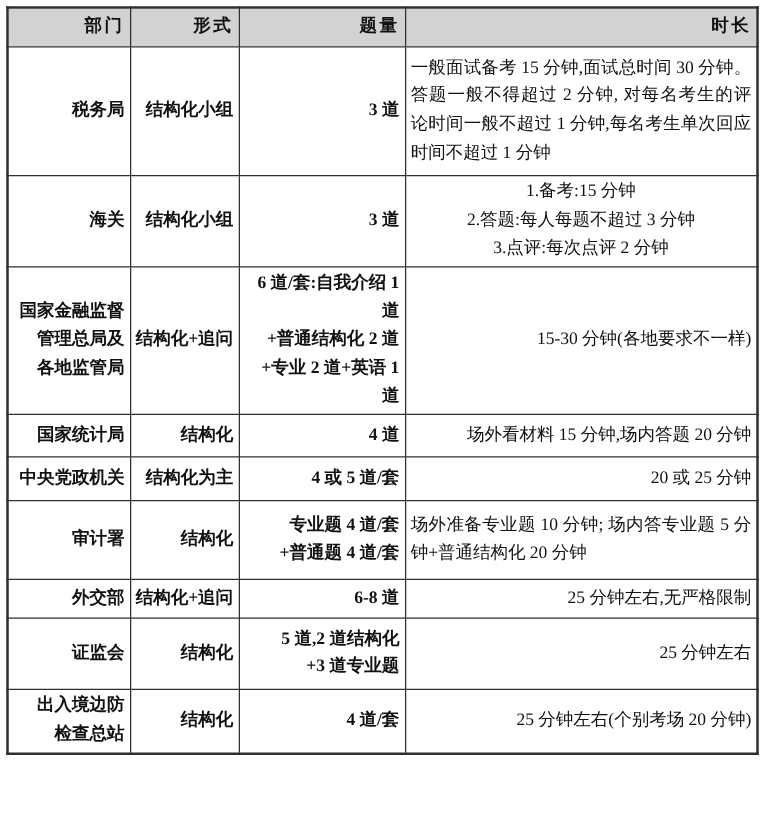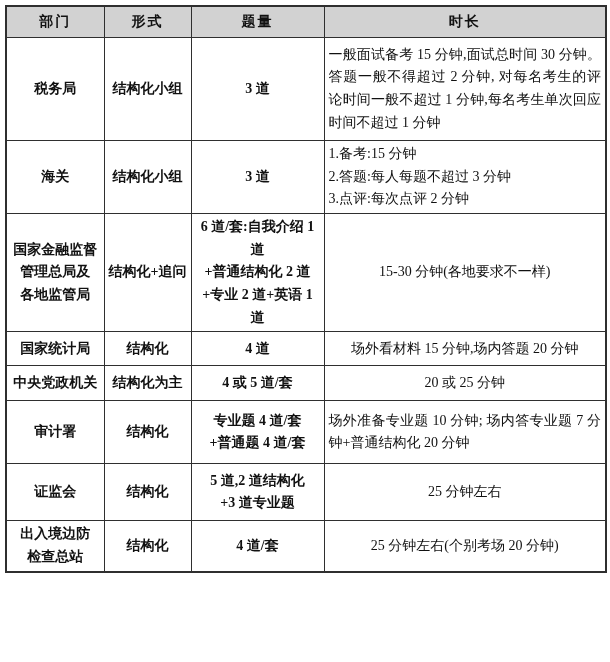--- a/index.html
+++ b/index.html
@@ -22,41 +22,41 @@
     border: 2px solid #2f2f2f;
     color: #111111;
   }
   table.grid col.c-dept { width: 98px; }
   table.grid col.c-form { width: 87px; }
   table.grid col.c-qty  { width: 133px; }
   table.grid col.c-dur  { width: 282px; }
   table.grid th, table.grid td {
     border: 1px solid #2f2f2f;
     padding: 2px 4px;
-    text-align: center;
+    text-align: right;
     vertical-align: middle;
     font-size: 14px;
     line-height: 1.62;
     white-space: pre-line;
     overflow: hidden;
   }
   table.grid th {
     background: #d2d2d2;
     font-weight: 700;
     height: 26px;
     letter-spacing: 2px;
   }
   td.b { font-weight: 700; }
   td.dur { padding: 3px 6px; }
   td.dur.left {
     text-align: justify;
     text-justify: inter-ideograph;
     margin-top: 36px;
   }
-  td.dur.list { text-align: left; }
+  td.dur.list { text-align: center; }
   
   tr.r0  td { height: 98px; }
   tr.r1  td { height: 66px; }
   tr.r2  td { height: 45px; }
   tr.r3  td { height: 33px; }
   tr.r4  td { height: 75px; }
   tr.r5  td { height: 29px; }
   tr.r6  td { height: 30px; }
   tr.r7  td { height: 58px; }
   tr.r8  td { height: 26px; }
@@ -117,21 +117,27 @@
         <td class="b">中央党政机关</td>
         <td class="b">结构化为主</td>
         <td class="b">4 或 5 道/套</td>
         <td class="dur">20 或 25 分钟</td>
       </tr>
       <tr class="r7">
         <td class="b">审计署</td>
         <td class="b">结构化</td>
         <td class="b">专业题 4 道/套
 +普通题 4 道/套</td>
-        <td class="dur left">场外准备专业题 10 分钟; 场内答专业题 7 分钟+普通结构化 20 分钟</td>
+        <td class="dur left">场外准备专业题 10 分钟; 场内答专业题 5 分钟+普通结构化 20 分钟</td>
+      </tr>
+      <tr class="r8">
+        <td class="b">外交部</td>
+        <td class="b">结构化+追问</td>
+        <td class="b">6-8 道</td>
+        <td class="dur">25 分钟左右,无严格限制</td>
       </tr>
       <tr class="r9">
         <td class="b">证监会</td>
         <td class="b">结构化</td>
         <td class="b">5 道,2 道结构化
 +3 道专业题</td>
         <td class="dur">25 分钟左右</td>
       </tr>
       <tr class="r10">
         <td class="b">出入境边防

